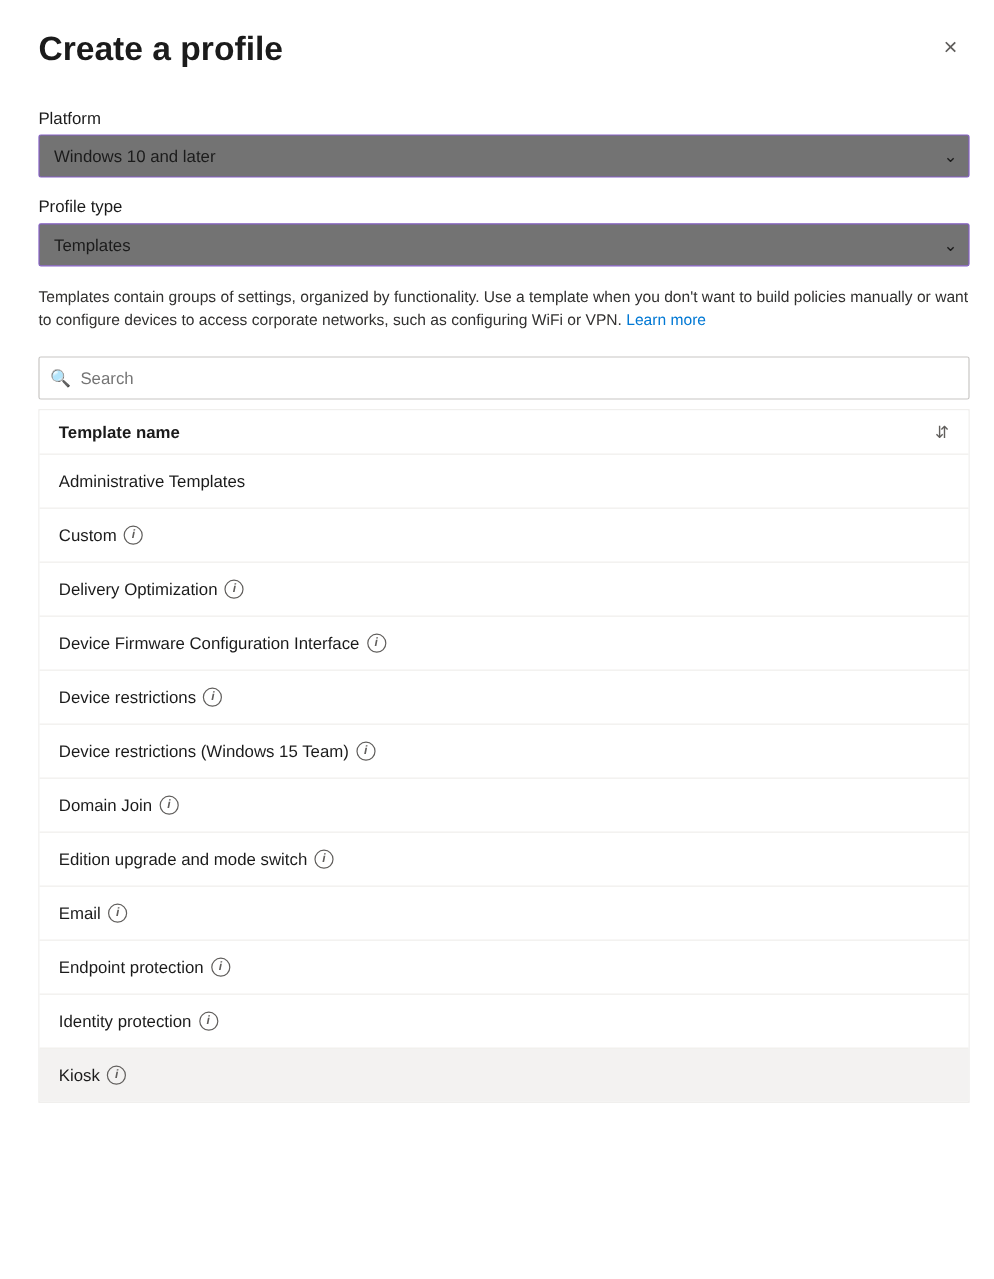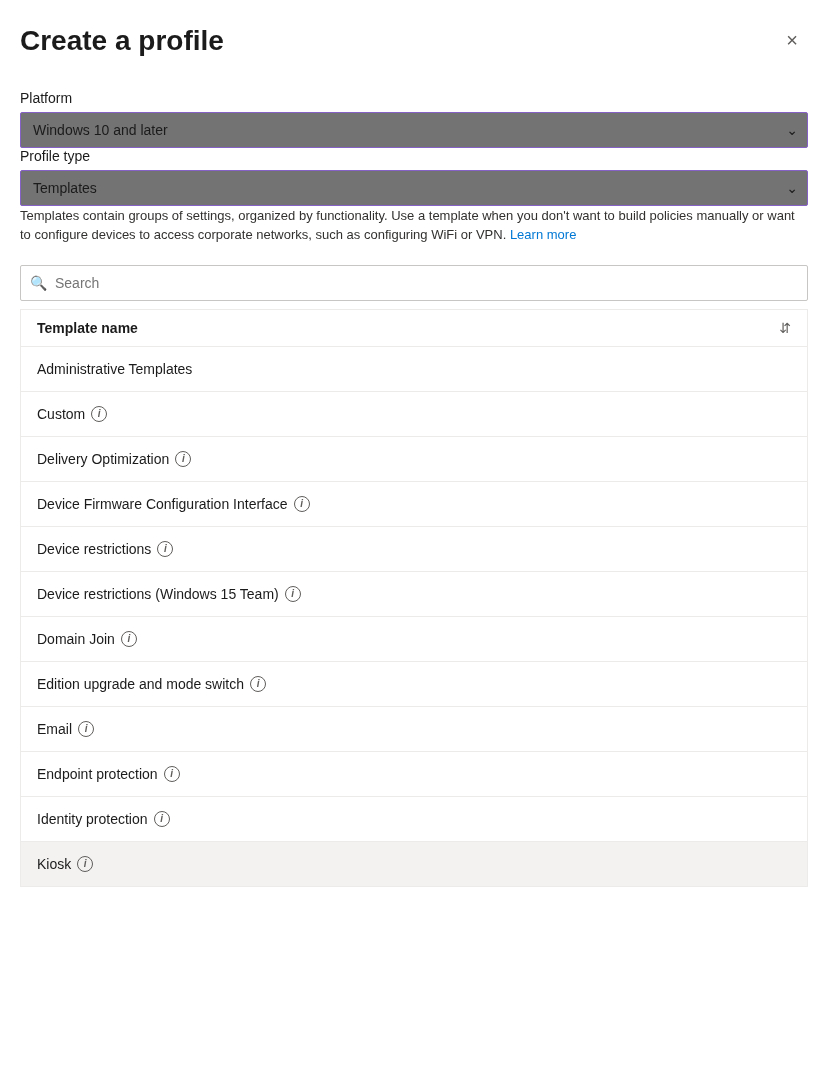--- a/index.html
+++ b/index.html
@@ -13,21 +13,21 @@
       background: #fff;
       width: 828px;
       min-height: 1066px;
       color: #1b1b1b;
     }
 
     .dialog {
       background: #fff;
       width: 828px;
       min-height: 1066px;
-      padding: 24px 20px 20px 20px;
+      padding: 24px 20px 20px 32px;
       position: relative;
     }
 
     .dialog-header {
       display: flex;
       justify-content: space-between;
       align-items: flex-start;
       margin-bottom: 32px;
     }
 
@@ -47,20 +47,21 @@
       color: #605e5c;
       line-height: 1;
       display: flex;
       align-items: center;
       justify-content: center;
       width: 32px;
       height: 32px;
     }
 
     .field-group {
+      margin-bottom: 16px;
     }
 
     .field-label {
       font-size: 14px;
       font-weight: 400;
       color: #1b1b1b;
       margin-bottom: 6px;
       display: block;
     }
 

